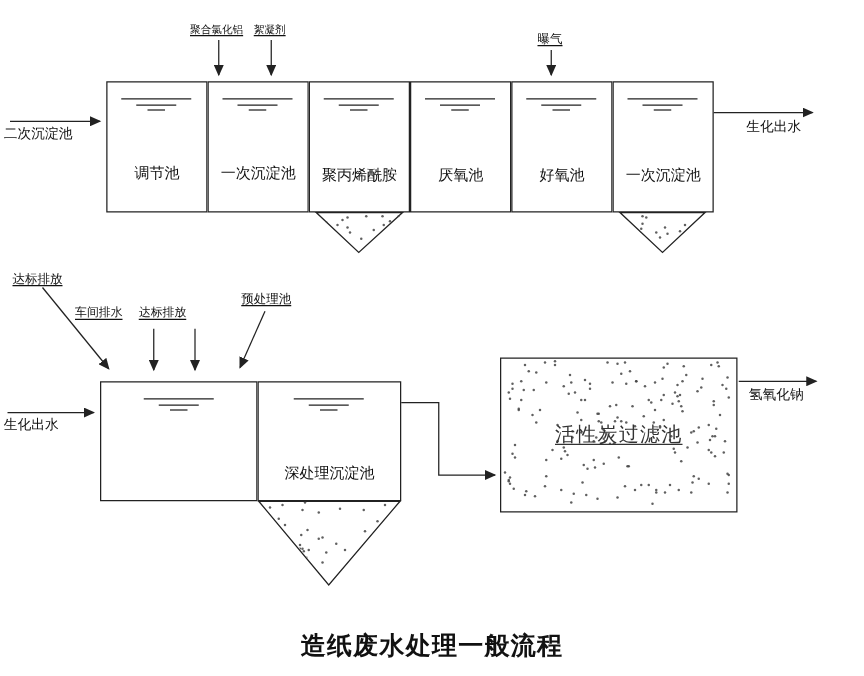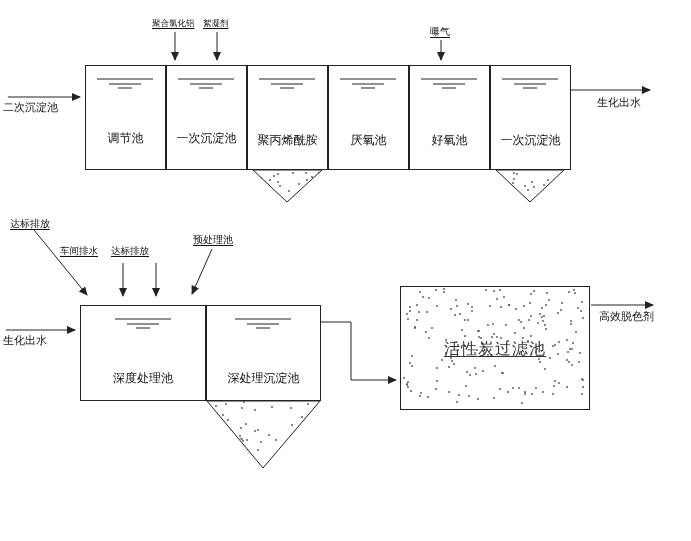--- a/index.html
+++ b/index.html
@@ -439,20 +439,20 @@
   <div class="lbl tank-lbl ctr" style="left:409px;top:134px;width:81px;">好氧池</div>
   <div class="lbl tank-lbl ctr" style="left:490px;top:134px;width:81px;">一次沉淀池</div>
 
   <div class="lbl io-lbl" style="left:3px;top:334px;">生化出水</div>
 
   <div class="lbl feed-m u" style="left:10px;top:218px;">达标排放</div>
   <div class="lbl feed-s u" style="left:60px;top:246px;">车间排水</div>
   <div class="lbl feed-s u" style="left:111px;top:246px;">达标排放</div>
   <div class="lbl feed-m u" style="left:193px;top:234px;">预处理池</div>
 
-  <div class="lbl tank-lbl ctr" style="left:80px;top:372px;width:126px;">深度处理池</div>
   <div class="lbl carbon-lbl ctr u" style="left:400px;top:340px;width:190px;">活性炭过滤池</div>
   <div class="lbl tank-lbl ctr" style="left:206px;top:372px;width:115px;">深处理沉淀池</div>
 
-  <div class="lbl io-lbl" style="left:599px;top:310px;">高效脱色剂</div>
-
+  <div class="lbl io-lbl" style="left:599px;top:310px;">氢氧化钠</div>
+
+  <div class="lbl title ctr" style="left:0;top:506px;width:691px;">造纸废水处理一般流程</div>
 
 </div>
 
 </body></html>

